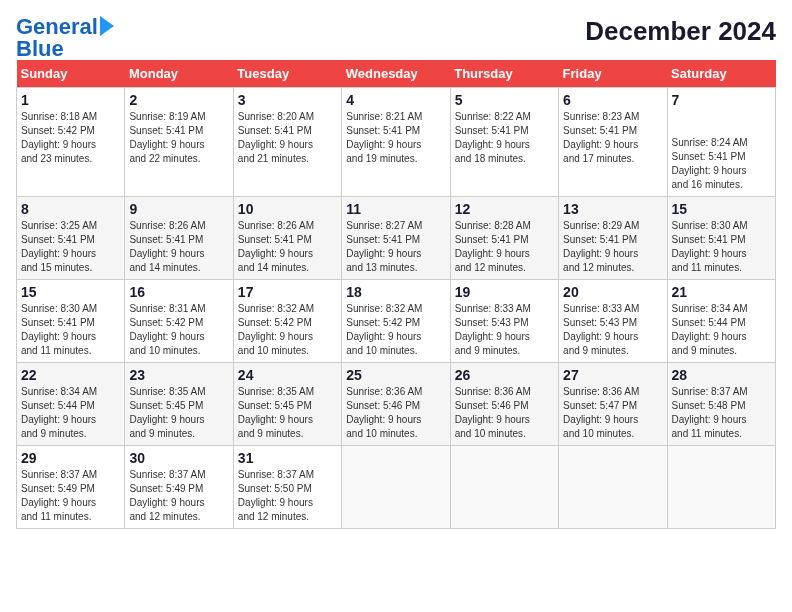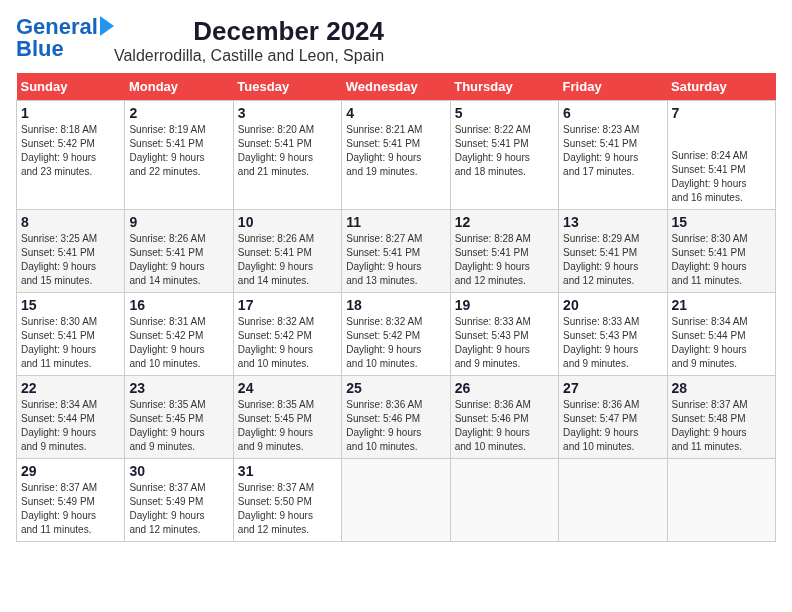--- a/index.html
+++ b/index.html
@@ -5,22 +5,22 @@
     * { box-sizing: border-box; margin: 0; padding: 0; }
     body {
       font-family: Arial, sans-serif;
       background: #fff;
       width: 792px;
       min-height: 612px;
       padding: 16px;
     }
     .header-area {
       display: flex;
+      justify-content: space-between;
       align-items: flex-start;
-      margin-bottom: 8px;
     }
     .logo {
       display: flex;
       flex-direction: column;
       align-items: flex-start;
     }
     .logo-text {
       font-size: 22px;
       font-weight: bold;
       color: #1a1a2e;
@@ -101,21 +101,20 @@
     <div class="logo-row">
       <span class="logo-text">
         <span class="blue">General</span>
       </span>
       <span class="logo-arrow"></span>
     </div>
     <span class="logo-text" style="color:#1565c0;">Blue</span>
   </div>
   <div class="title-area">
     <div class="month-title">December 2024</div>
-    <div class="subtitle">Valderrodilla, Castille and Leon, Spain</div>
   </div>
 </div>
 
 <table>
   <thead>
     <tr>
     <th>Sunday</th>
         <th>Monday</th>
         <th>Tuesday</th>
         <th>Wednesday</th>

